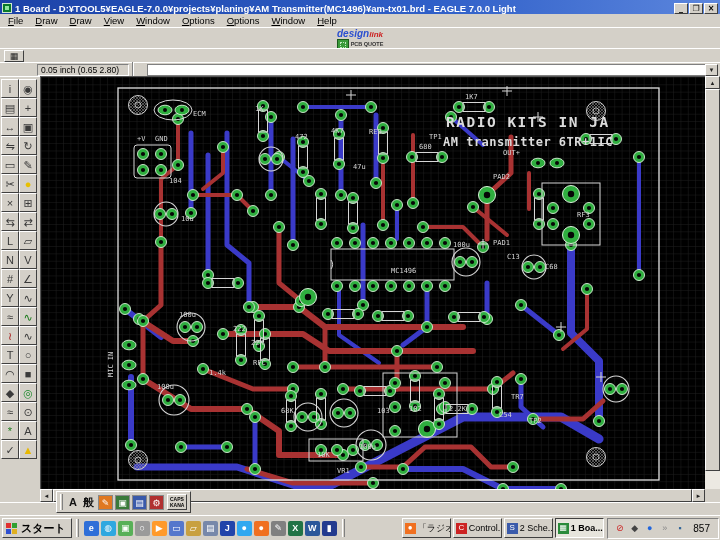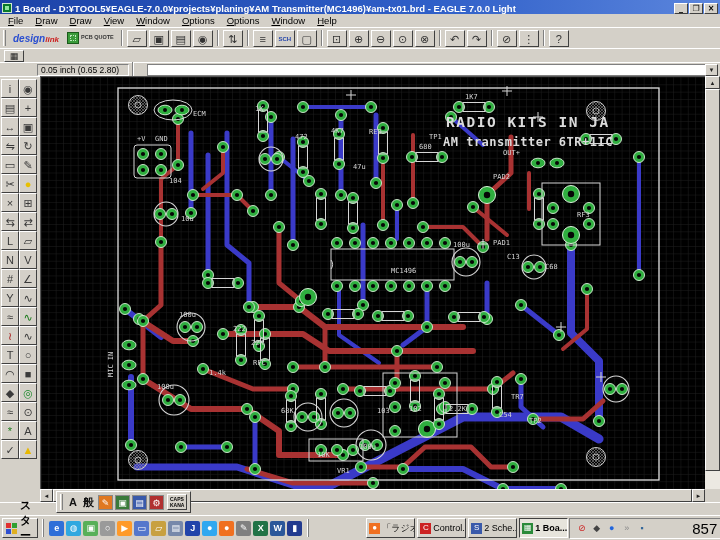--- a/index.html
+++ b/index.html
@@ -18,21 +18,21 @@
   #titlebar .app-icon::after { content:""; position:absolute; left:2px; top:2px; width:4px; height:4px; background:#8fe89f; }
   #titlebar .title-text { font-size:9.5px; font-weight:600; white-space:nowrap; overflow:hidden; flex:1; }
   .winbtn { width:14px; height:11px; font-size:8px; line-height:9px; text-align:center; color:#000; margin-left:1px; font-weight:bold; font-family:"DejaVu Sans",sans-serif; }
 
   
   #menubar { position:absolute; left:0; top:14px; width:720px; height:13px; background:#d4d0c8; display:flex; align-items:center; padding-left:2px; }
   .menu-item { padding:0 6px; font-size:9.5px; color:#000; }
   .menu-item::first-letter { text-decoration:underline; }
 
   
-  #toolbar1 { position:absolute; left:0; top:27px; width:720px; height:21px; background:#d4d0c8; display:flex; align-items:center; border-top:1px solid #fff; }
+  #toolbar1 { position:absolute; left:0; top:27px; width:720px; height:21px; background:#d4d0c8; display:flex; align-items:center; border-top:1px solid #fff;flex-direction:column; }
   .tb-grip { width:3px; height:16px; margin:0 3px; border-left:1px solid #fff; border-right:1px solid #808080; }
   .tb-sep { width:2px; height:16px; margin:0 3px; border-left:1px solid #808080; border-right:1px solid #fff; }
   .tb-btn { width:20px; height:17px; margin:0 1px; font-size:11px; line-height:16px; text-align:center; color:#333; background:#d4d0c8; }
   .tb-btn.txt { font-size:6px; font-weight:bold; color:#2244aa; letter-spacing:0; line-height:16px; }
   #designlink { font-style:italic; font-weight:bold; font-size:10px; color:#2b4fd0; padding:0 4px; }
   #designlink .ink { color:#cc2222; font-size:8px; }
   #pcbquote { display:flex; align-items:center; font-size:5.5px; font-weight:bold; color:#333; line-height:1; padding:0 4px; }
   #pcbquote .chip { width:12px; height:12px; background:#3a9a3a; border:1px solid #1a5a1a; margin-right:2px; position:relative; }
   #pcbquote .chip::after{ content:""; position:absolute; inset:2px; border:1px dotted #bfe8bf; }
 
@@ -79,21 +79,21 @@
   #start-button { height:20px; margin-left:2px; display:flex; align-items:center; padding:0 5px 0 3px; font-weight:bold; font-size:11px; }
   #start-flag { width:12px; height:11px; margin-right:3px; display:grid; grid-template-columns:5px 5px; grid-template-rows:5px 5px; gap:1px; }
   #start-flag span { display:block; }
   .task-grip { width:3px; height:18px; margin:0 4px; border-left:1px solid #fff; border-right:1px solid #808080; }
   .ql-icon { width:15px; height:15px; margin:0 1px; font-size:9px; font-weight:bold; line-height:14px; text-align:center; color:#fff; border-radius:2px; }
   .task-btn { width:49px; height:20px; margin:0 1px; display:flex; align-items:center; padding:0 2px; font-size:9px; white-space:nowrap; overflow:hidden; }
   .task-btn .tb-ico { width:11px; height:11px; flex:none; margin-right:2px; font-size:8px; line-height:10px; text-align:center; color:#fff; }
   .task-btn.active { background:#e6e4dc; border-top:1px solid #404040; border-left:1px solid #404040; border-right:1px solid #fff; border-bottom:1px solid #fff; font-weight:bold; }
   #tray { margin-left:auto; height:21px; display:flex; align-items:center; padding:0 4px; margin-right:1px; }
   .tray-icon { width:13px; height:13px; margin:0 1px; font-size:9px; line-height:12px; text-align:center; color:#fff; }
-  #clock { font-size:15px; color:#000; padding:0 4px 0 6px;margin-left:37px; }
+  #clock { font-size:10px; color:#000; padding:0 4px 0 6px; }
 </style>
 </head>
 <body>
 
 <div id="titlebar">
   <span class="app-icon"></span>
   <span class="title-text">1 Board - D:¥TOOL5¥EAGLE-7.0.0¥projects¥planing¥AM Transmitter(MC1496)¥am-tx01.brd - EAGLE 7.0.0 Light</span>
   <span class="winbtn raised">_</span>
   <span class="winbtn raised">❐</span>
   <span class="winbtn raised">×</span>

